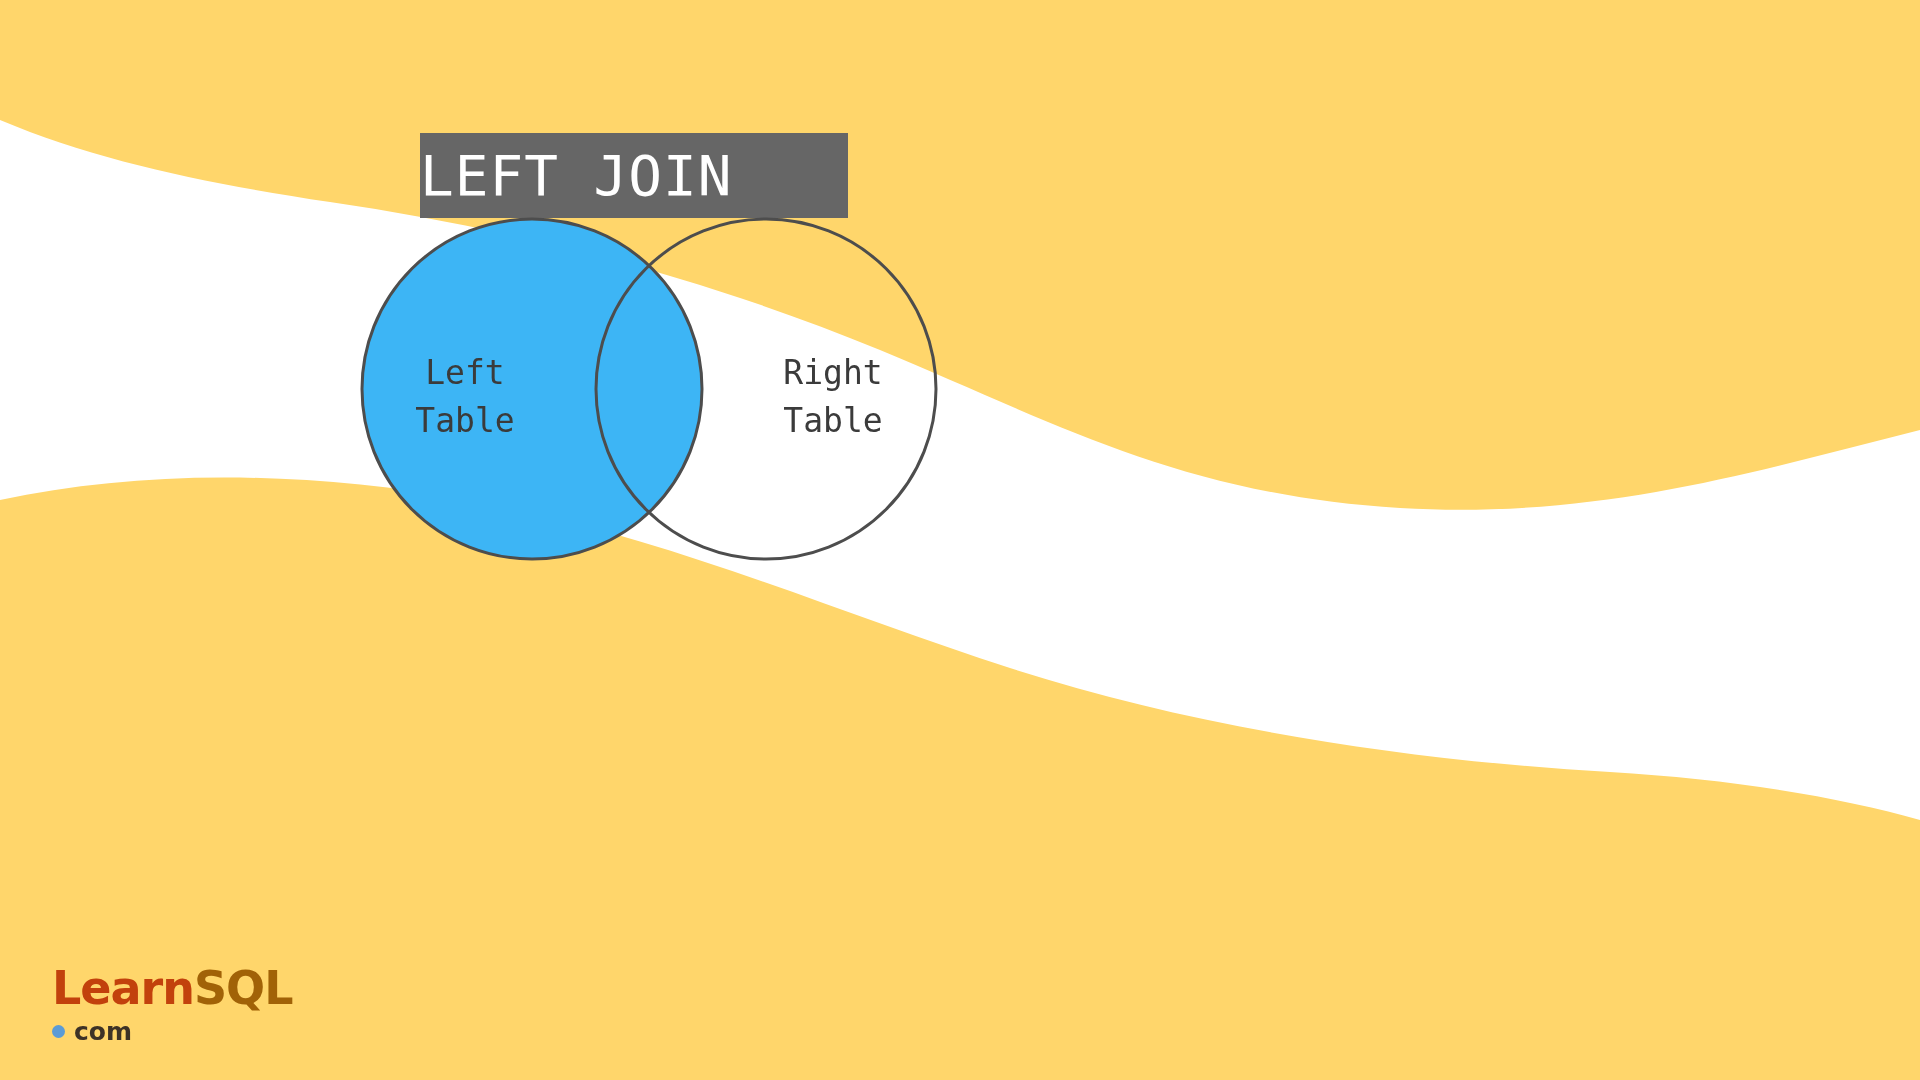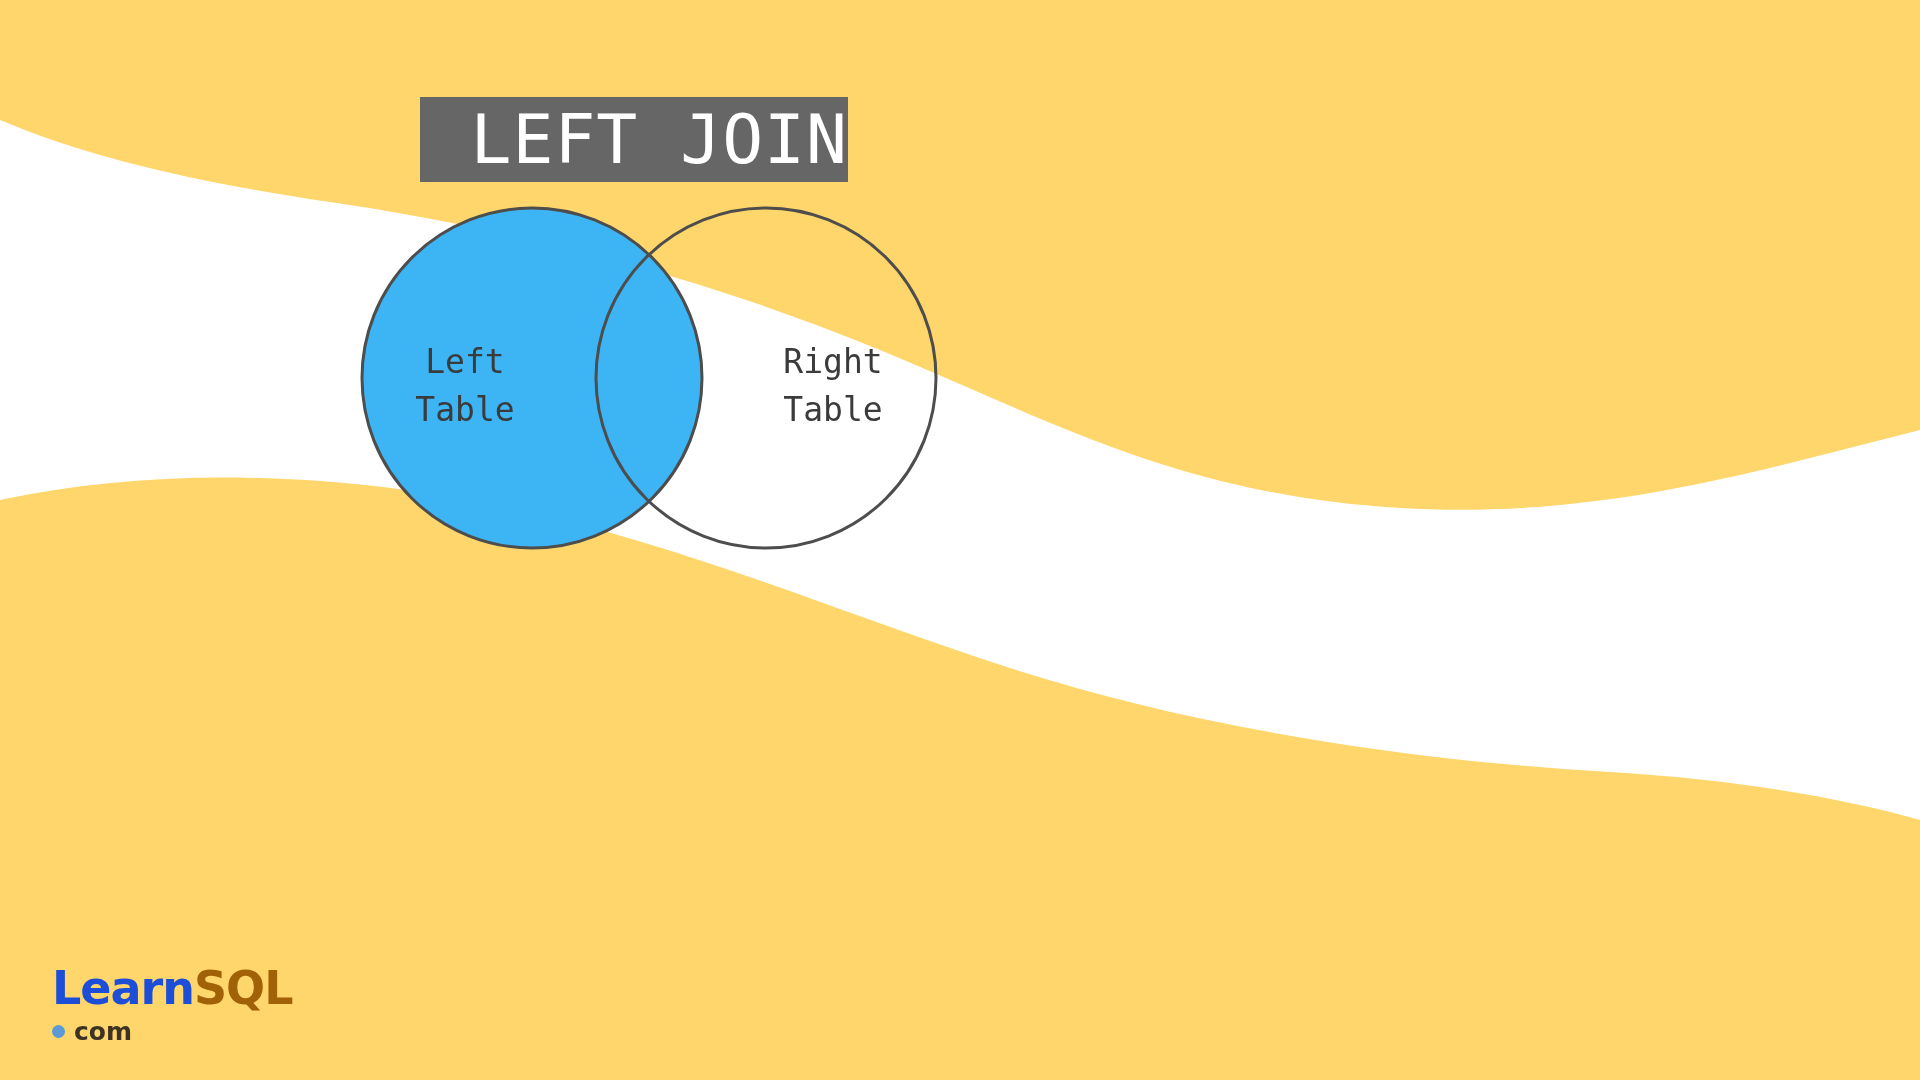--- a/index.html
+++ b/index.html
@@ -32,35 +32,36 @@
   .panel-tr { left: 960px; top: 0px;   width: 960px; height: 580px; }
   .panel-bl { left: 0px;   top: 500px; width: 960px; height: 580px; }
   .panel-br { left: 960px; top: 500px; width: 960px; height: 580px; }
 
   
   .banner {
     position: absolute;
     background: #666666;
     color: #ffffff;
     font-family: "DejaVu Sans Mono", "Liberation Mono", monospace;
-    font-size: 68px;
+    font-size: 56px;
     letter-spacing: 1px;
     line-height: 85px;
     height: 85px;
-    text-align: right;
+    text-align: left;
     white-space: pre;
     box-sizing: border-box;
+    margin-top: 36px;
   }
   .banner-left-join  { left: 420px;  top: 97px;  width: 428px; }
 
   
   .venn {
     position: absolute;
   }
-  .venn-tl { left: 340px;  top: 191px; width: 620px; height: 380px; }
+  .venn-tl { left: 340px;  top: 202px; width: 620px; height: 380px; }
 
   .venn svg { display: block; }
 
   .venn-label {
     font-family: "DejaVu Sans Mono", "Liberation Mono", monospace;
     font-size: 33px;
     fill: #3b3b3b;
     text-anchor: middle;
     dominant-baseline: middle;
   }
@@ -74,21 +75,21 @@
     height: 100px;
   }
   .logo-wordmark {
     font-family: "DejaVu Sans", "Liberation Sans", sans-serif;
     font-weight: bold;
     font-size: 46px;
     line-height: 46px;
     letter-spacing: -1px;
     white-space: nowrap;
   }
-  .logo-learn { color: #1d4ed8; }
+  .logo-learn { color: #c2410c; }
   .logo-sql   { color: #a16207; }
   .logo-dotcom {
     margin-top: 8px;
     font-family: "DejaVu Sans", "Liberation Sans", sans-serif;
     font-weight: bold;
     font-size: 25px;
     line-height: 25px;
     color: #3d3226;
     display: flex;
     align-items: center;

